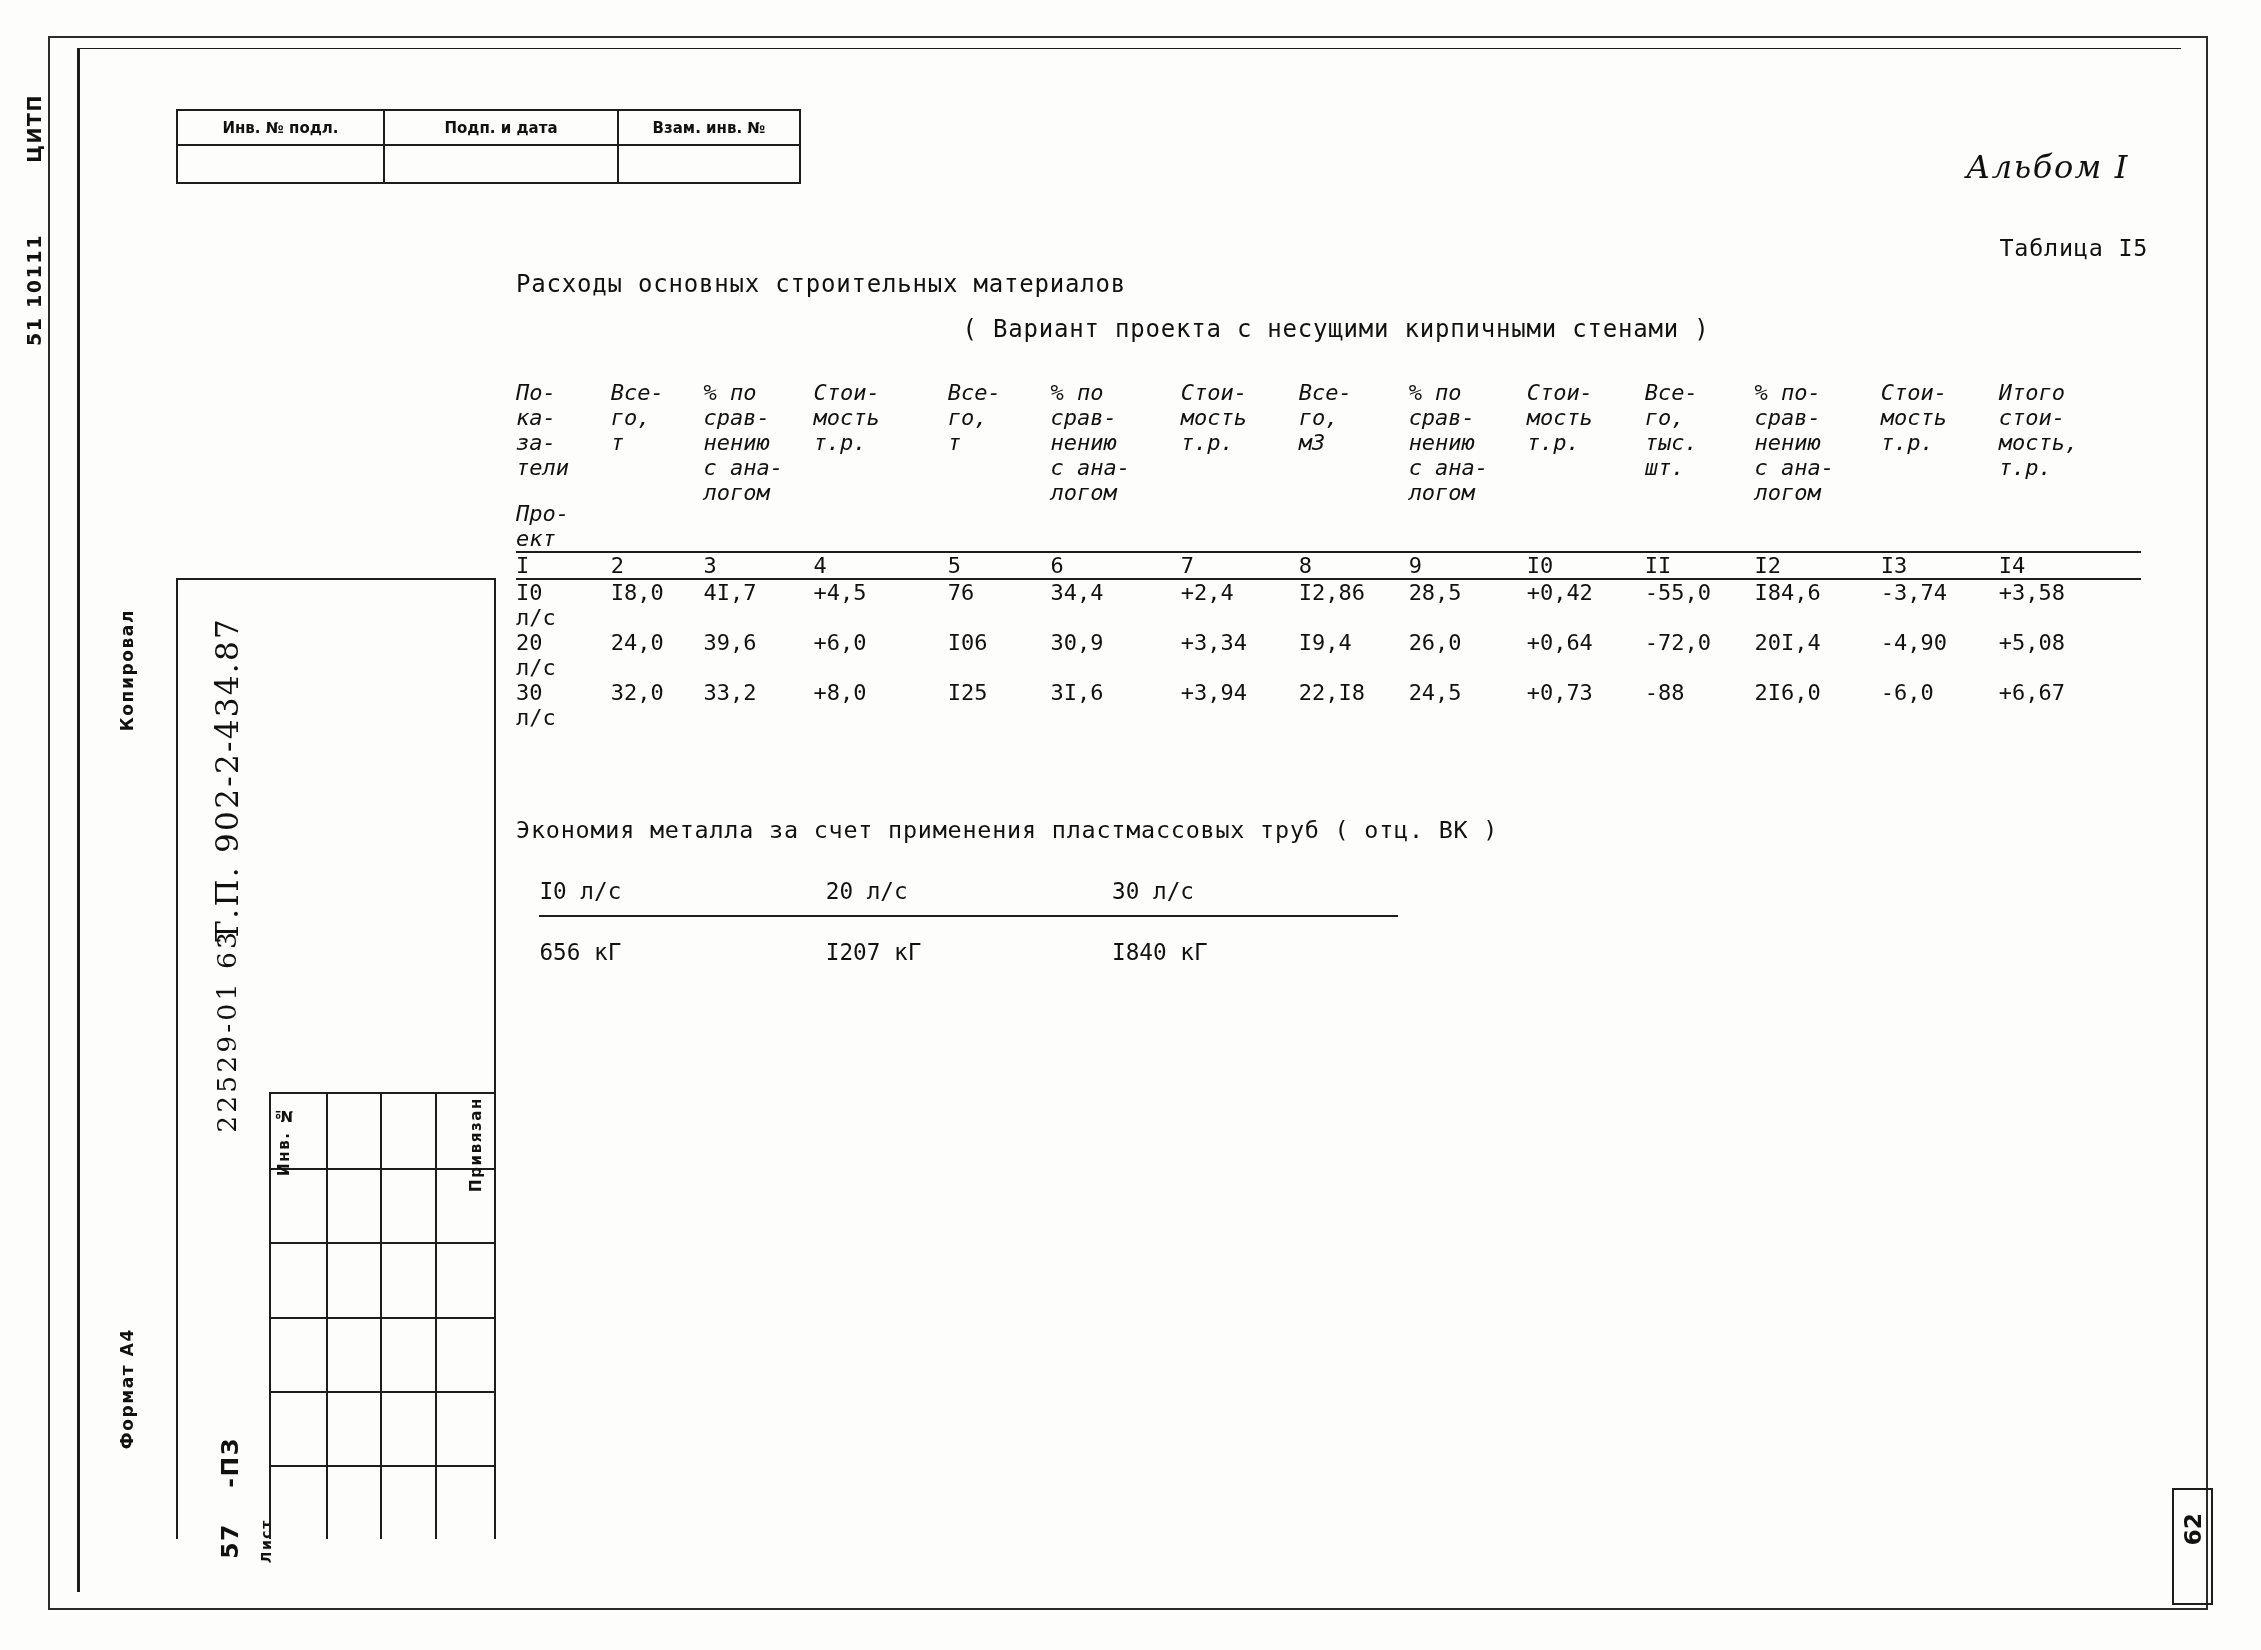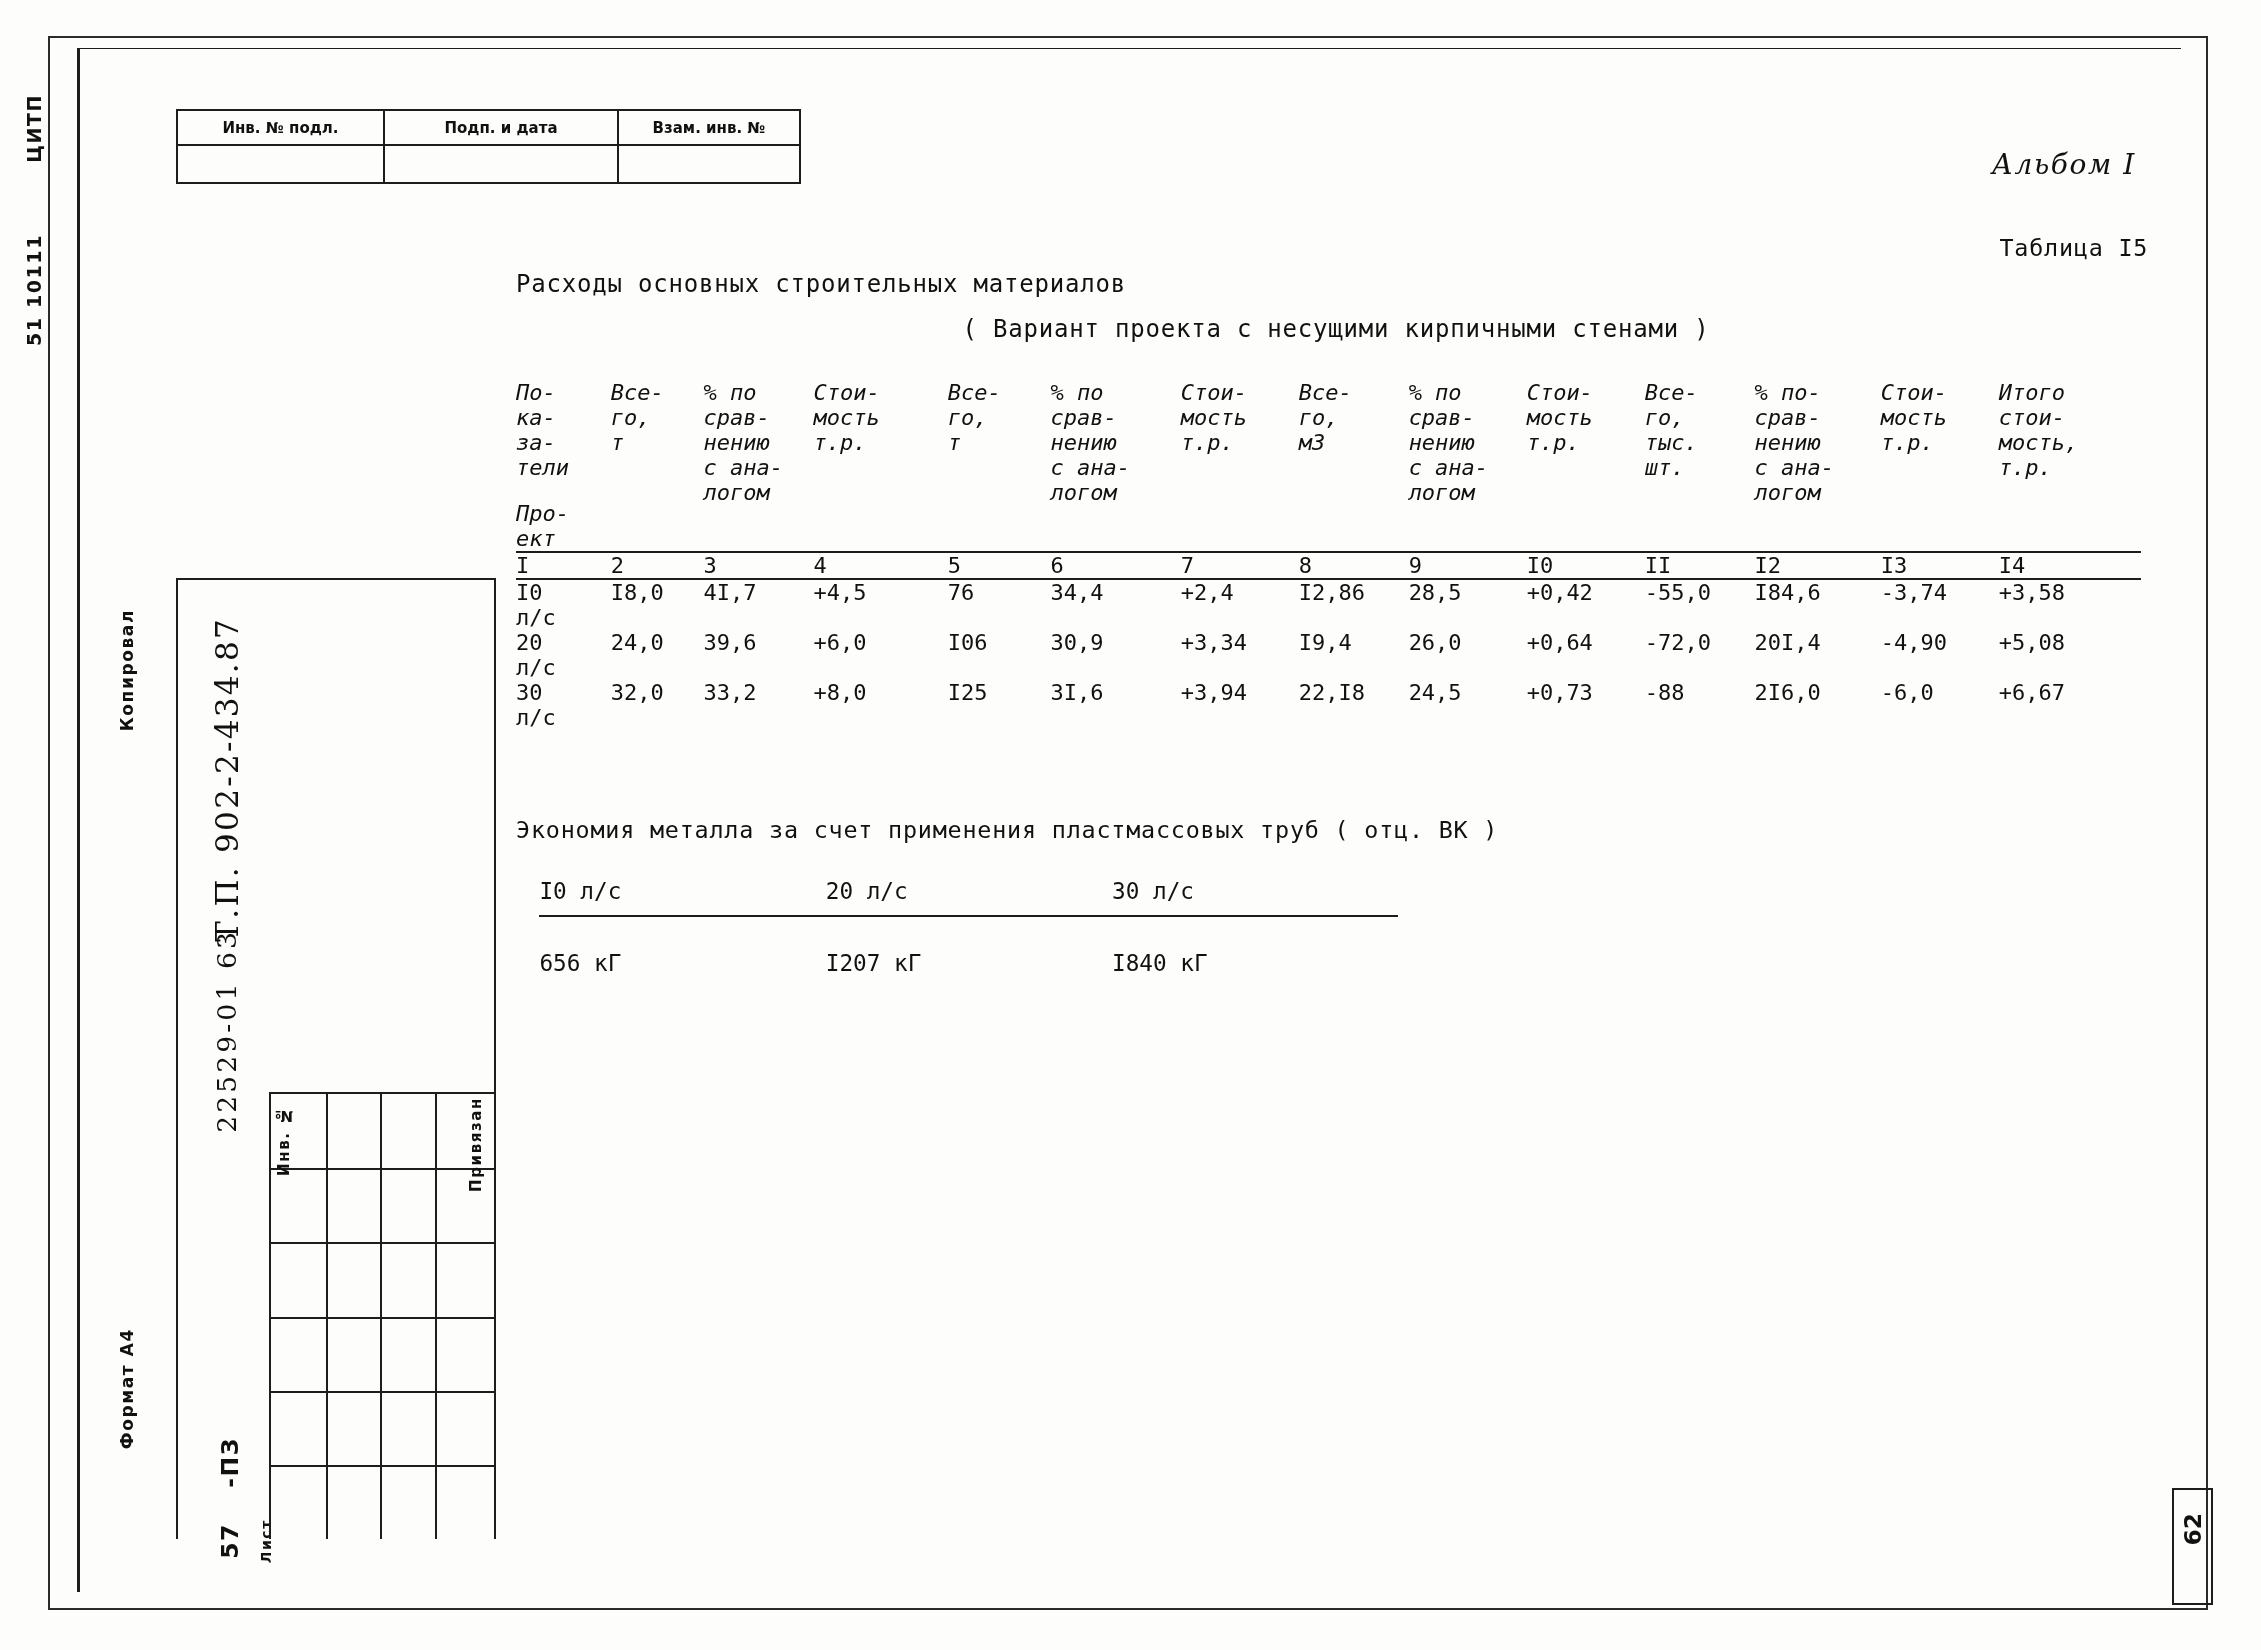--- a/index.html
+++ b/index.html
@@ -183,22 +183,22 @@
     position: absolute;
     left: 467px; top: 1097px;
     font-size: 15px;
     font-weight: bold;
     font-family: "DejaVu Sans", sans-serif;
   }
 
   
   .album {
     position: absolute;
-    right: 125px; top: 148px;
-    font-size: 28px;
+    right: 132px; top: 148px;
+    font-size: 32px;
     font-family: "DejaVu Serif", serif;
     font-style: italic;
     letter-spacing: 1.6px;
   }
   .page-box {
     position: absolute;
     right: 48px; top: 1488px;
     width: 41px; height: 117px;
     border: 2.3px solid #1d1d1d;
     box-sizing: border-box;
@@ -285,21 +285,21 @@
     margin-left: 23.4px;
     border-collapse: collapse;
     width: 859px;
     table-layout: fixed;
   }
   table.econ td {
     font-size: 22.7px;
     padding: 0 0 11px 0;
   }
   table.econ tr.vals td {
-    padding-top: 33px;
+    padding-top: 22px;
     border-top: 2.3px solid #1d1d1d;
   }
 </style>
 </head>
 <body>
 
 <div class="page">
 
   <div class="scan-frame"></div>
   <div class="sheet-frame"></div>

